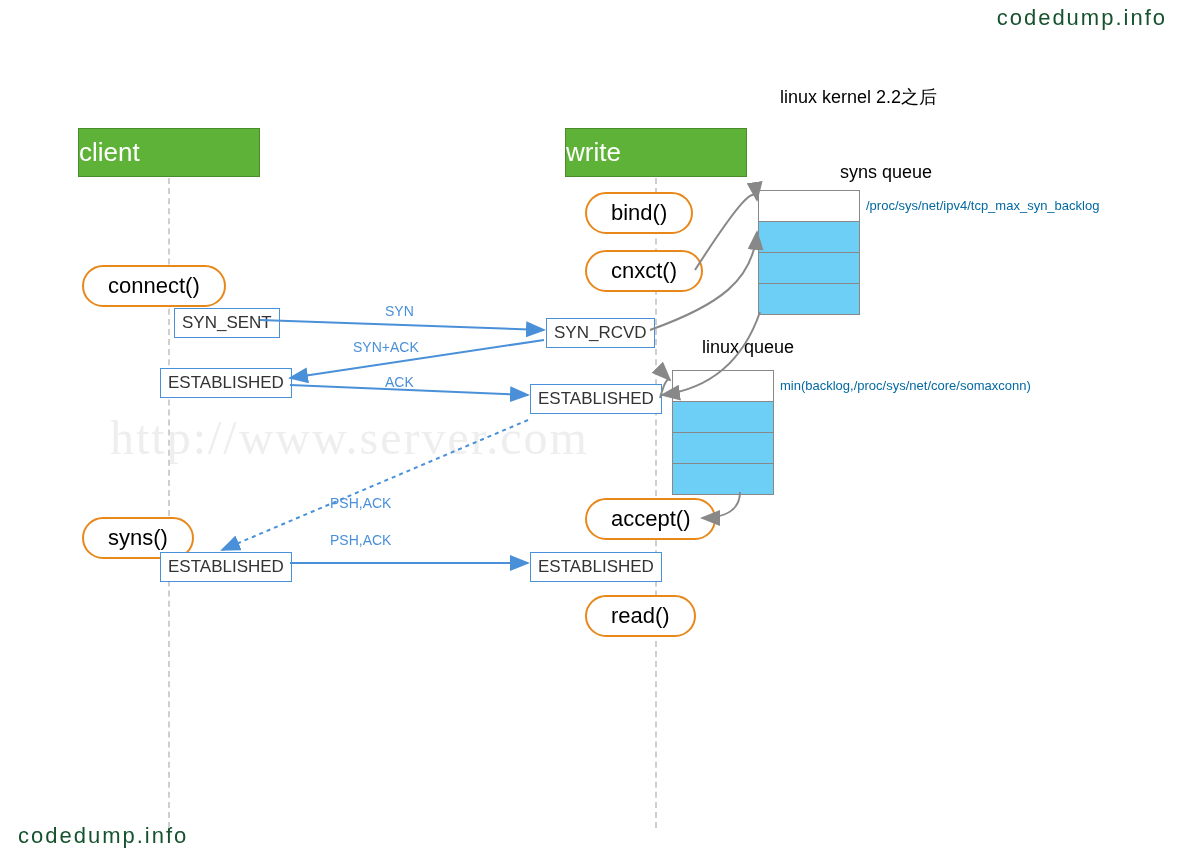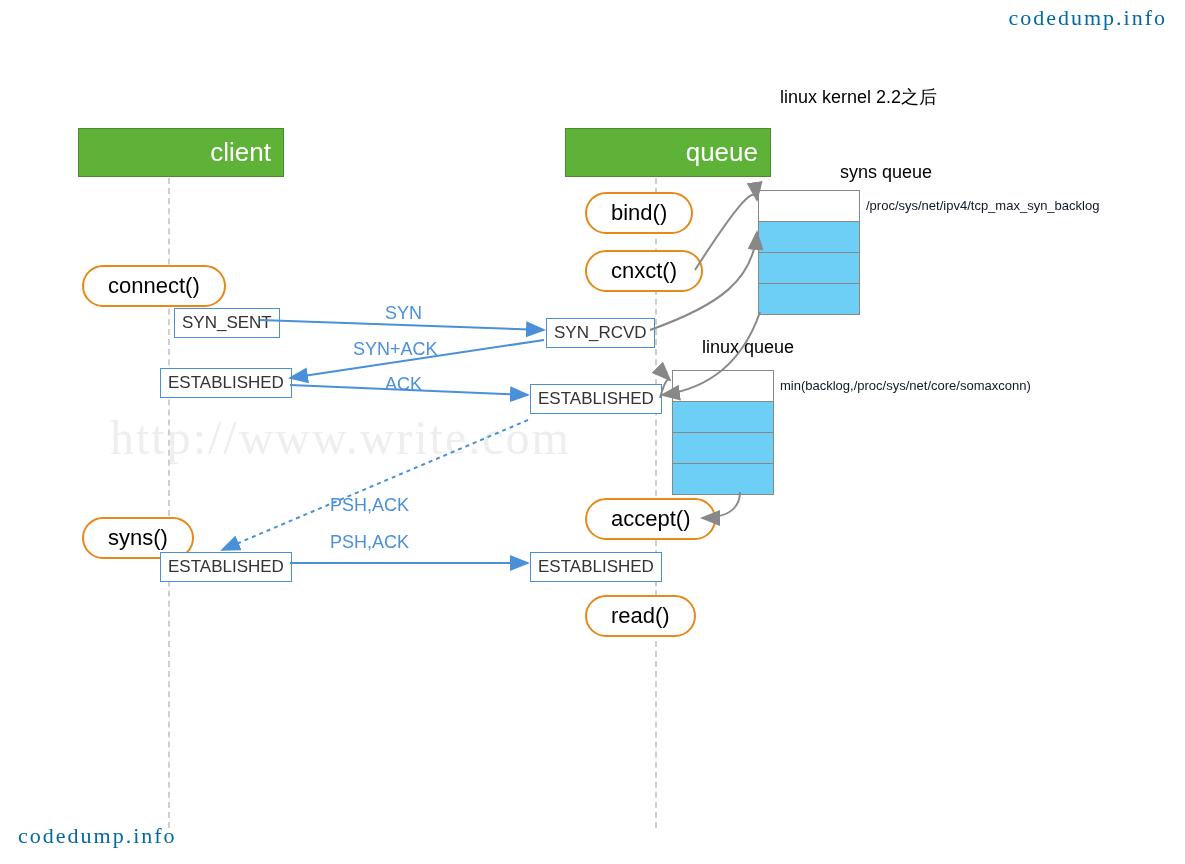--- a/index.html
+++ b/index.html
@@ -1,42 +1,42 @@
 <!DOCTYPE html>
 <html><head>
 <meta charset="utf-8">
 <style>
 body{margin:0;font-family:Arial,Helvetica,sans-serif;background:#fff;width:1185px;height:864px;position:relative;overflow:hidden}
-.green-box{position:absolute;background:#5fb238;color:#fff;font-size:26px;padding:8px 12px;text-align:right;border:1px solid #4a8c2c}
+.green-box{position:absolute;background:#5fb238;color:#fff;font-size:26px;padding:8px 0;text-align:left;border:1px solid #4a8c2c}
 .pill{position:absolute;border:2px solid #e8881b;border-radius:22px;color:#000;font-size:22px;padding:6px 24px;background:#fff;text-align:left}
 .state{position:absolute;border:1px solid #4a90d9;color:#333;font-size:17px;padding:4px 7px;background:#fff}
-.msg{position:absolute;color:#4a90d9;font-size:18px}
+.msg{position:absolute;color:#4a90d9;font-size:14px}
 .qtitle{position:absolute;font-size:18px;color:#000}
-.qpath{position:absolute;font-size:13px;color:#0f172a}
+.qpath{position:absolute;font-size:13px;color:#0369a1}
 .title{position:absolute;font-size:18px;color:#000}
-.wm{position:absolute;color:#0369a1;font-family:Liberation Serif, serif;letter-spacing:2px}
+.wm{position:absolute;color:#14532d;font-family:Liberation Sans, sans-serif;letter-spacing:2px}
 .wm-big{font-size:48px;color:#eee;font-family:Georgia,serif}
 .lifeline{position:absolute;border-left:2px dashed #cfcfcf;width:0}
 .queue{position:absolute;border:1px solid #888}
 .qrow{height:30px;border-top:1px solid #888;background:#6dcff6}
 .qrow.first{border-top:none;background:#fff}
 svg.overlay{position:absolute;left:0;top:0;width:1185px;height:864px;pointer-events:none}
 </style>
 </head>
 <body>
 
 <div class="wm" style="top:5px;right:18px;font-size:22px">codedump.info</div>
 <div class="wm" style="bottom:15px;left:18px;font-size:22px">codedump.info</div>
-<div class="wm wm-big" style="top:410px;left:110px">http://www.write.com</div>
+<div class="wm wm-big" style="top:410px;left:110px">http://www.server.com</div>
 
 <div class="title" style="top:85px;left:780px">linux  kernel 2.2之后</div>
 
 <div class="green-box" style="top:128px;left:78px;width:180px">client</div>
 
-<div class="green-box" style="top:128px;left:565px;width:180px">queue</div>
+<div class="green-box" style="top:128px;left:565px;width:180px">write</div>
 
 <div class="lifeline" style="top:178px;left:168px;height:650px"></div>
 <div class="lifeline" style="top:178px;left:655px;height:650px"></div>
 
 <div class="pill" style="top:265px;left:82px">connect()</div>
 <div class="state" style="top:308px;left:174px">SYN_SENT</div>
 <div class="state" style="top:368px;left:160px">ESTABLISHED</div>
 
 <div class="pill" style="top:517px;left:82px">syns()</div>
 <div class="state" style="top:552px;left:160px">ESTABLISHED</div>

